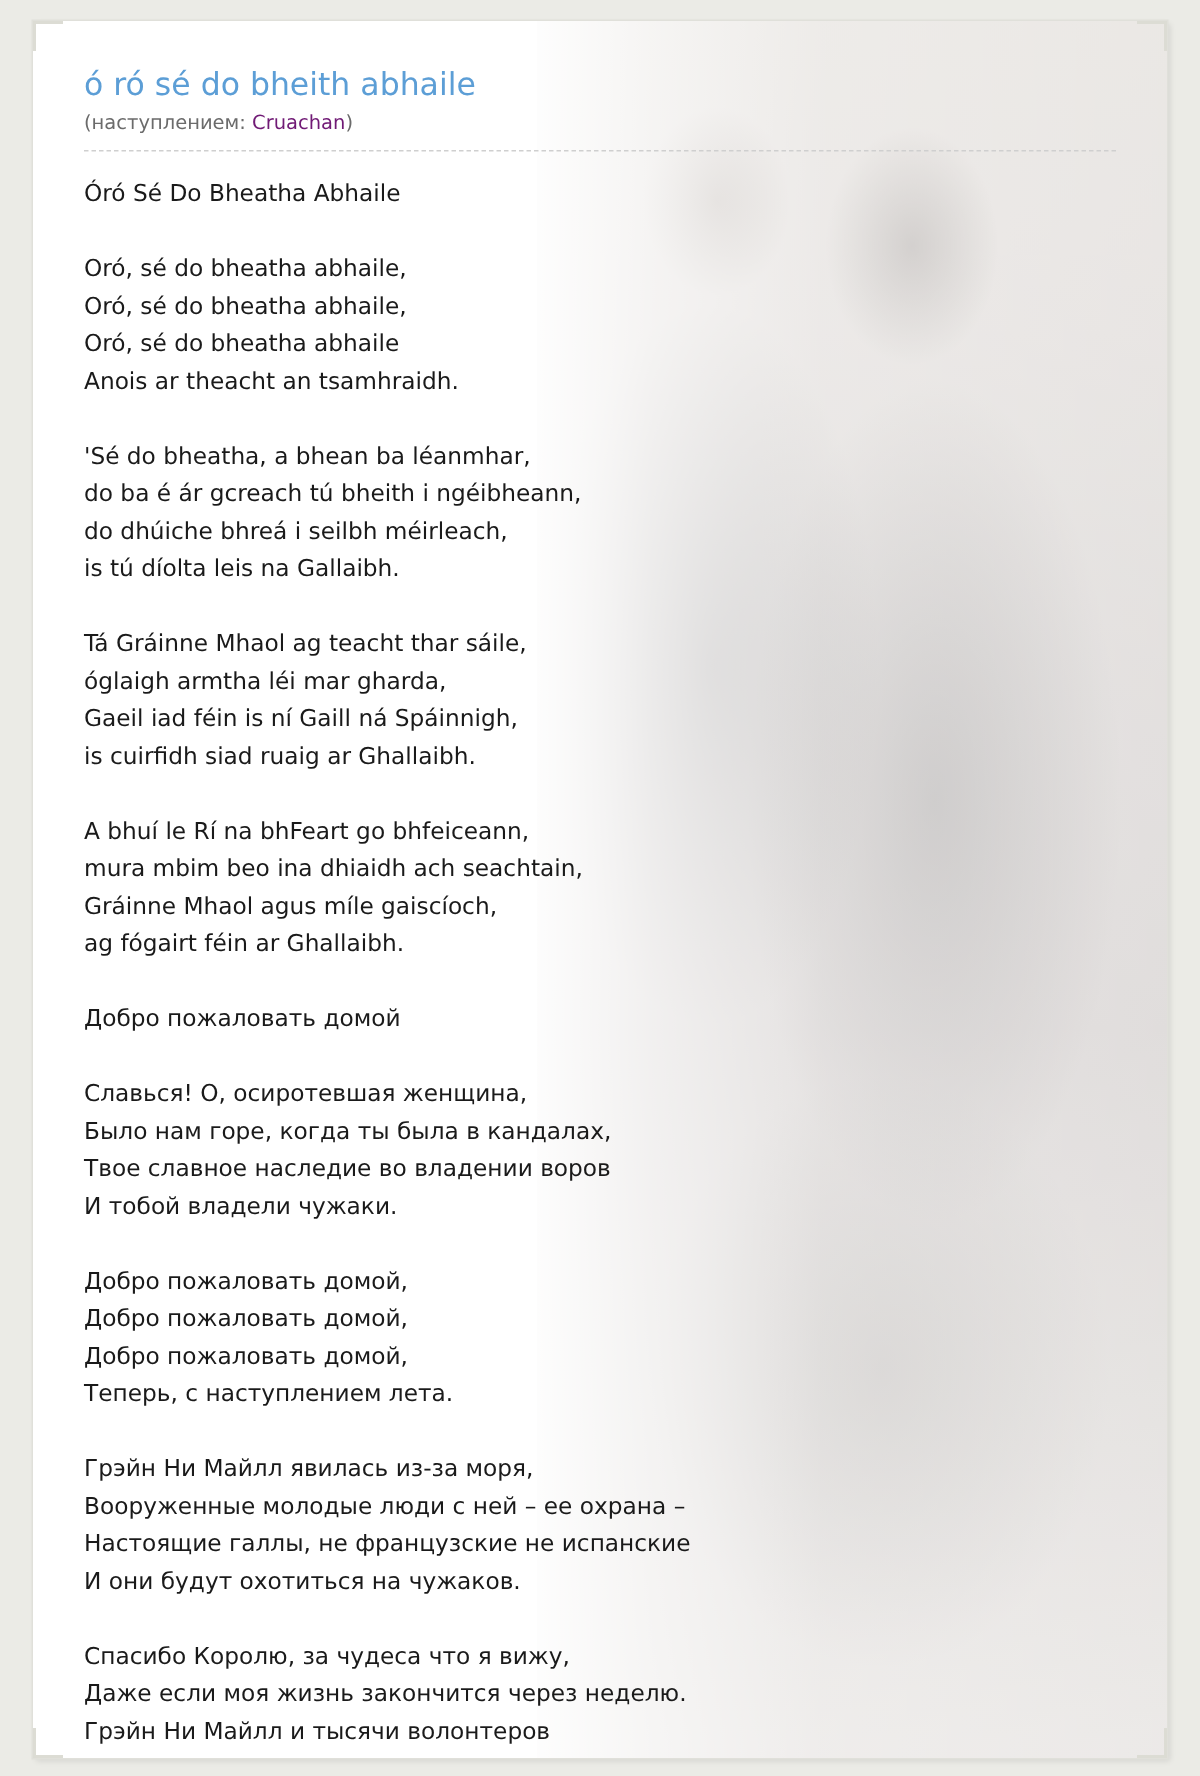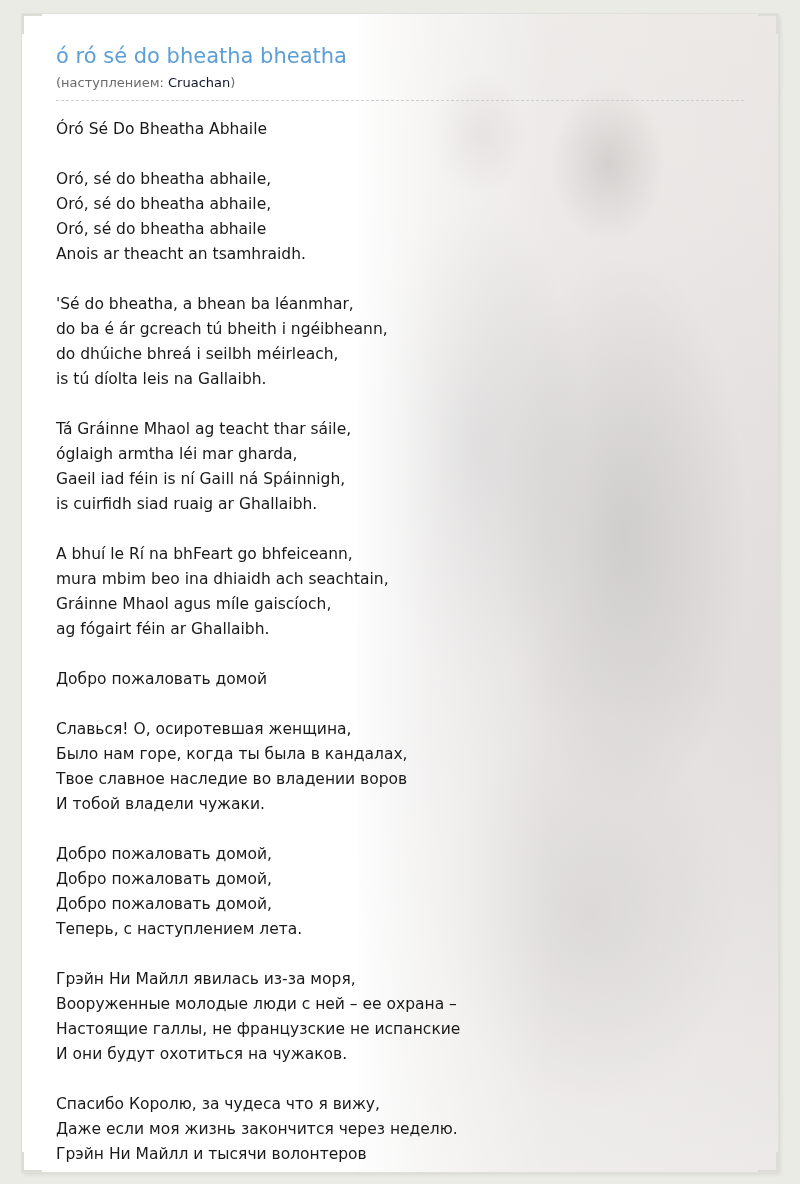--- a/index.html
+++ b/index.html
@@ -57,21 +57,21 @@
     font-weight: normal;
     margin: 0 0 6px 0;
     line-height: 1.2;
   }
   .performer {
     font-size: 13px;
     color: #6b6b6b;
     margin: 0 0 10px 0;
   }
   .performer a {
-    color: #0f172a;
+    color: #701a75;
     text-decoration: none;
   }
   .divider {
     border: 0;
     border-top: 1px dashed #cfcfcf;
     margin: 0 0 16px 0;
   }
   .lyrics {
     font-size: 15.5px;
     line-height: 25px;
@@ -92,21 +92,21 @@
   .corner.br { right: 0; bottom: 0; border-bottom: 2px solid #dcdcd4; border-right: 2px solid #dcdcd4; }
 </style>
 </head>
 <body>
 
 <div class="page">
   <div class="photo"></div>
   <div class="photo-fade"></div>
 
   <div class="content">
-    <h1 class="song-title">ó ró sé do bheatha bheatha</h1>
+    <h1 class="song-title">ó ró sé do bheith abhaile</h1>
     <div class="performer"><span>(наступлением:</span> <a href="#">Cruachan</a><span>)</span></div>
     <hr class="divider">
     <div class="lyrics">Óró Sé Do Bheatha Abhaile
 
 Oró, sé do bheatha abhaile,
 Oró, sé do bheatha abhaile,
 Oró, sé do bheatha abhaile
 Anois ar theacht an tsamhraidh.
 
 'Sé do bheatha, a bhean ba léanmhar,

